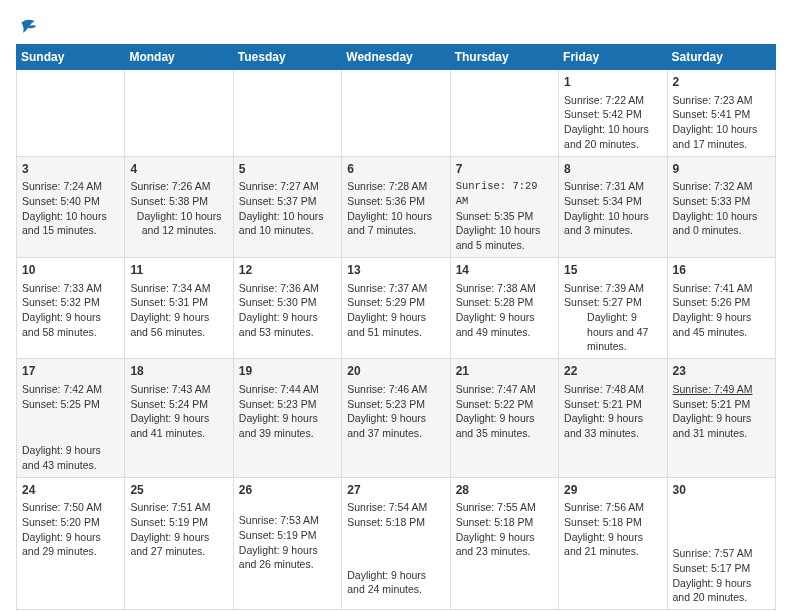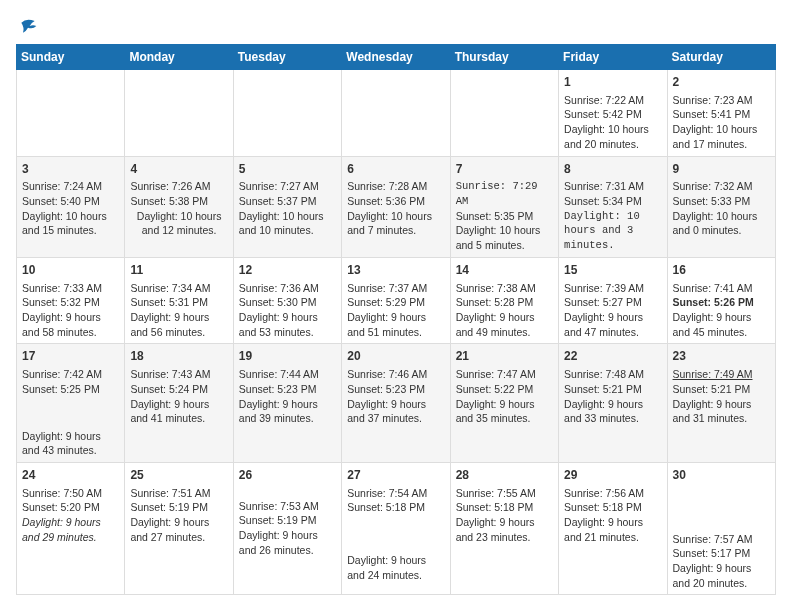--- a/index.html
+++ b/index.html
@@ -170,21 +170,21 @@
         <td>
           <span class="day-num">7</span>
           <span style="display: block; font-family: Liberation Mono, monospace;">Sunrise: 7:29 AM</span>
           <span style="display: block;">Sunset: 5:35 PM</span>
           <span style="display: block;">Daylight: 10 hours and 5 minutes.</span>
         </td>
         <td>
           <span class="day-num">8</span>
           <span style="display: block;">Sunrise: 7:31 AM</span>
           <span style="display: block;">Sunset: 5:34 PM</span>
-          <span style="display: block; font-family: Liberation Mono, monospace;">Daylight: 10 hours and 3 minutes.</span>
+          <span style="display: block;">Daylight: 10 hours and 3 minutes.</span>
         </td>
         <td>
           <span class="day-num">9</span>
           <span style="display: block;">Sunrise: 7:32 AM</span>
           <span style="display: block;">Sunset: 5:33 PM</span>
           <span style="display: block;">Daylight: 10 hours and 0 minutes.</span>
         </td>
       </tr>
       <tr>
         <td>
@@ -214,26 +214,26 @@
         <td>
           <span class="day-num">14</span>
           <span style="display: block;">Sunrise: 7:38 AM</span>
           <span style="display: block;">Sunset: 5:28 PM</span>
           <span style="display: block;">Daylight: 9 hours and 49 minutes.</span>
         </td>
         <td>
           <span class="day-num">15</span>
           <span style="display: block;">Sunrise: 7:39 AM</span>
           <span style="display: block;">Sunset: 5:27 PM</span>
-          <span style="display: block;">Daylight: 9 hours and 47 minutes.</span>
+          <span style="display: block; margin-left: 23px;">Daylight: 9 hours and 47 minutes.</span>
         </td>
         <td>
           <span class="day-num">16</span>
           <span style="display: block;">Sunrise: 7:41 AM</span>
-          <span style="display: block; font-weight: bold;">Sunset: 5:26 PM</span>
+          <span style="display: block;">Sunset: 5:26 PM</span>
           <span style="display: block;">Daylight: 9 hours and 45 minutes.</span>
         </td>
       </tr>
       <tr>
         <td>
           <span class="day-num">17</span>
           <span style="display: block;">Sunrise: 7:42 AM</span>
           <span style="display: block;">Sunset: 5:25 PM</span>
           <span style="display: block; margin-top: 32px;">Daylight: 9 hours and 43 minutes.</span>
         </td>
@@ -272,21 +272,21 @@
           <span style="display: block; text-decoration: underline;">Sunrise: 7:49 AM</span>
           <span style="display: block;">Sunset: 5:21 PM</span>
           <span style="display: block;">Daylight: 9 hours and 31 minutes.</span>
         </td>
       </tr>
       <tr>
         <td>
           <span class="day-num">24</span>
           <span style="display: block;">Sunrise: 7:50 AM</span>
           <span style="display: block;">Sunset: 5:20 PM</span>
-          <span style="display: block; font-style: italic;">Daylight: 9 hours and 29 minutes.</span>
+          <span style="display: block;">Daylight: 9 hours and 29 minutes.</span>
         </td>
         <td>
           <span class="day-num">25</span>
           <span style="display: block;">Sunrise: 7:51 AM</span>
           <span style="display: block;">Sunset: 5:19 PM</span>
           <span style="display: block;">Daylight: 9 hours and 27 minutes.</span>
         </td>
         <td>
           <span class="day-num">26</span>
           <span style="display: block; margin-top: 15px;">Sunrise: 7:53 AM</span>

